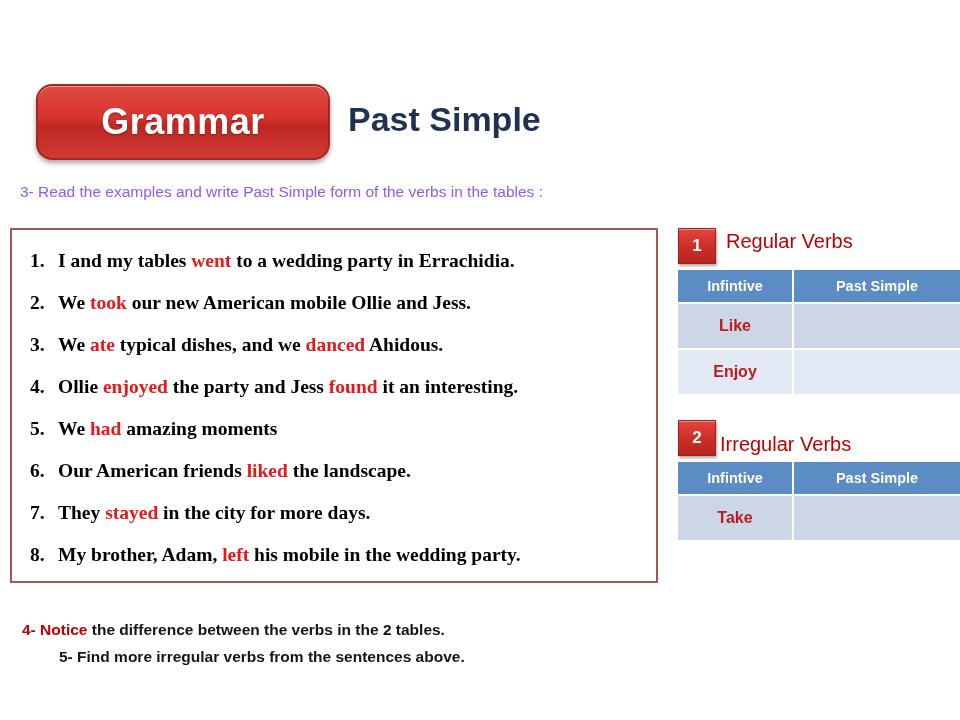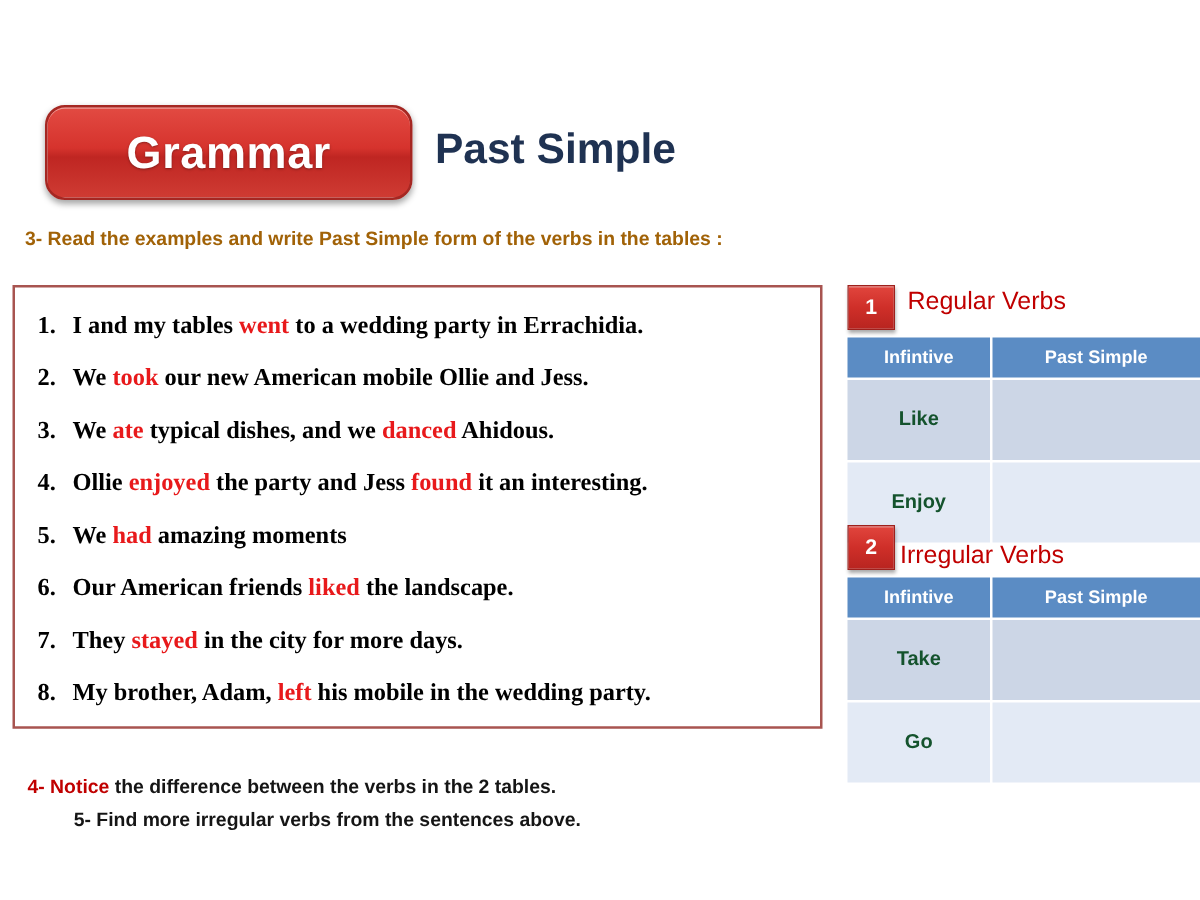--- a/index.html
+++ b/index.html
@@ -53,22 +53,22 @@
     color: #1f3252;
     white-space: nowrap;
   }
 
   
   #instruction-top {
     position: absolute;
     left: 20px;
     top: 183px;
     font-size: 15.5px;
-    font-weight: bold;
-    color: #a16207;
+    font-weight: normal;
+    color: #8b5cf6;
     white-space: nowrap;
   }
 
   
   #sentence-box {
     position: absolute;
     left: 10px;
     top: 228px;
     width: 648px;
     height: 355px;
@@ -153,23 +153,23 @@
     color: #ffffff;
     font-size: 14.5px;
     font-weight: bold;
     text-align: center;
     padding: 6px 8px;
     height: 20px;
   }
   .verb-table td {
     font-size: 16px;
     font-weight: bold;
-    color: #14532d;
+    color: #b91c1c;
     text-align: center;
-    padding: 21px 6px;
+    padding: 11px 6px;
     height: 22px;
   }
   .verb-table tr.row-a td { background: #ccd6e6; }
   .verb-table tr.row-b td { background: #e3eaf5; }
   .col-inf { width: 98px; }
   .col-past { width: 150px; }
 
   
   #instruction-bottom {
     position: absolute;
@@ -270,24 +270,20 @@
       <tr>
         <th class="col-inf">Infintive</th>
         <th class="col-past">Past Simple</th>
       </tr>
     </thead>
     <tbody>
       <tr class="row-a">
         <td>Take</td>
         <td></td>
       </tr>
-      <tr class="row-b">
-        <td>Go</td>
-        <td></td>
-      </tr>
     </tbody>
   </table>
 </div>
 
 <div id="instruction-bottom">
   <div class="bottom-line" id="bottom-line-1">
     <span class="accent-red">4- Notice</span><span> the difference between the verbs in the 2 tables.</span>
   </div>
   <div class="bottom-line" id="bottom-line-2">5- Find more  irregular verbs from the sentences above.</div>
 </div>

